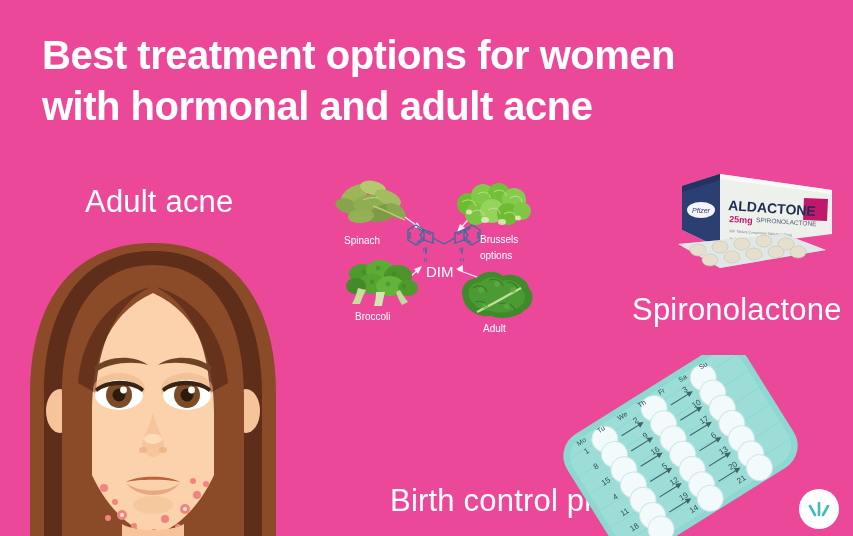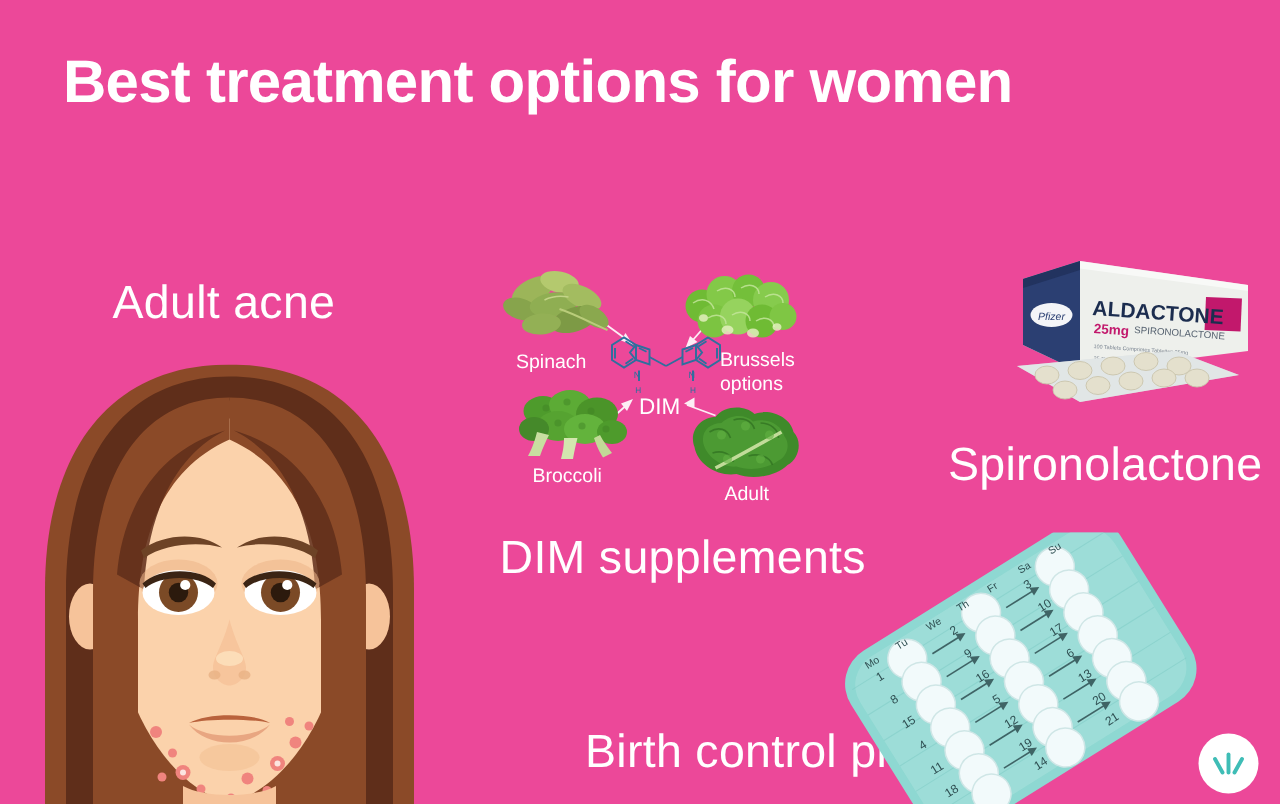--- a/index.html
+++ b/index.html
@@ -24,30 +24,30 @@
 
   
   .label {
     position:absolute;
     color:#ffffff;
     font-size:31px;
     font-weight:300;
     letter-spacing:0.2px;
     white-space:nowrap;
   }
-  .lbl-adult      { left:75px;  top:184px; }
+  .lbl-adult      { left:85px;  top:184px; }
   .lbl-dim-sup    { left:333px; top:354px; }
   .lbl-spiro      { left:632px; top:292px; }
   .lbl-bcp        { left:390px; top:483px; }
 
   
   .veg-label {
     position:absolute;
     color:#ffffff;
-    font-size:13px;
+    font-size:10px;
     font-weight:400;
     line-height:16px;
     white-space:nowrap;
   }
   .vl-spinach  { left:344px; top:233px; }
   .vl-brussels { left:480px; top:232px; }
   .vl-broccoli { left:355px; top:309px; }
   .vl-kale     { left:483px; top:321px; }
   .vl-dim      { left:426px; top:264px; font-size:15px; }
 
@@ -78,20 +78,21 @@
     display:flex; align-items:center; justify-content:center;
   }
 </style>
 </head>
 <body>
 
 <div id="canvas">
 
   <div class="title">
     <span>Best treatment options for women</span>
+    <span>with hormonal and adult acne</span>
   </div>
 
   <div class="face-wrap">
     <svg width="270" height="293" viewBox="0 0 270 293">
       <defs>
         <clipPath id="faceClip">
             <rect x="0" y="0" width="270" height="293"></rect>
           </clipPath>
       </defs>
       <g clip-path="url(#faceClip)">
@@ -157,21 +158,20 @@
           <circle cx="188" cy="241" r="3" fill="#f0847e"></circle>
           <circle cx="175" cy="238" r="3" fill="#f0847e"></circle>
         </g>
 
         <path d="M104 293 L104 281 C 118 289 152 289 166 281 L166 293 Z" fill="#f6c39a"></path>
       </g>
     </svg>
   </div>
 
   <div class="label lbl-adult">Adult acne</div>
-  <div class="label lbl-dim-sup">DIM supplements</div>
   <div class="label lbl-spiro">Spironolactone</div>
   <div class="label lbl-bcp">Birth control pills</div>
 
   <svg class="arrow">
     <g stroke="#ffffff" stroke-width="1.2" fill="none" opacity="0.9">
       <line x1="398" y1="212" x2="420" y2="228"></line>
       <polygon points="422,230 414,227 417,222" fill="#ffffff" stroke="none"></polygon>
       <line x1="473" y1="214" x2="459" y2="230"></line>
       <polygon points="457,232 460,224 465,228" fill="#ffffff" stroke="none"></polygon>
       <line x1="401" y1="285" x2="420" y2="268"></line>

